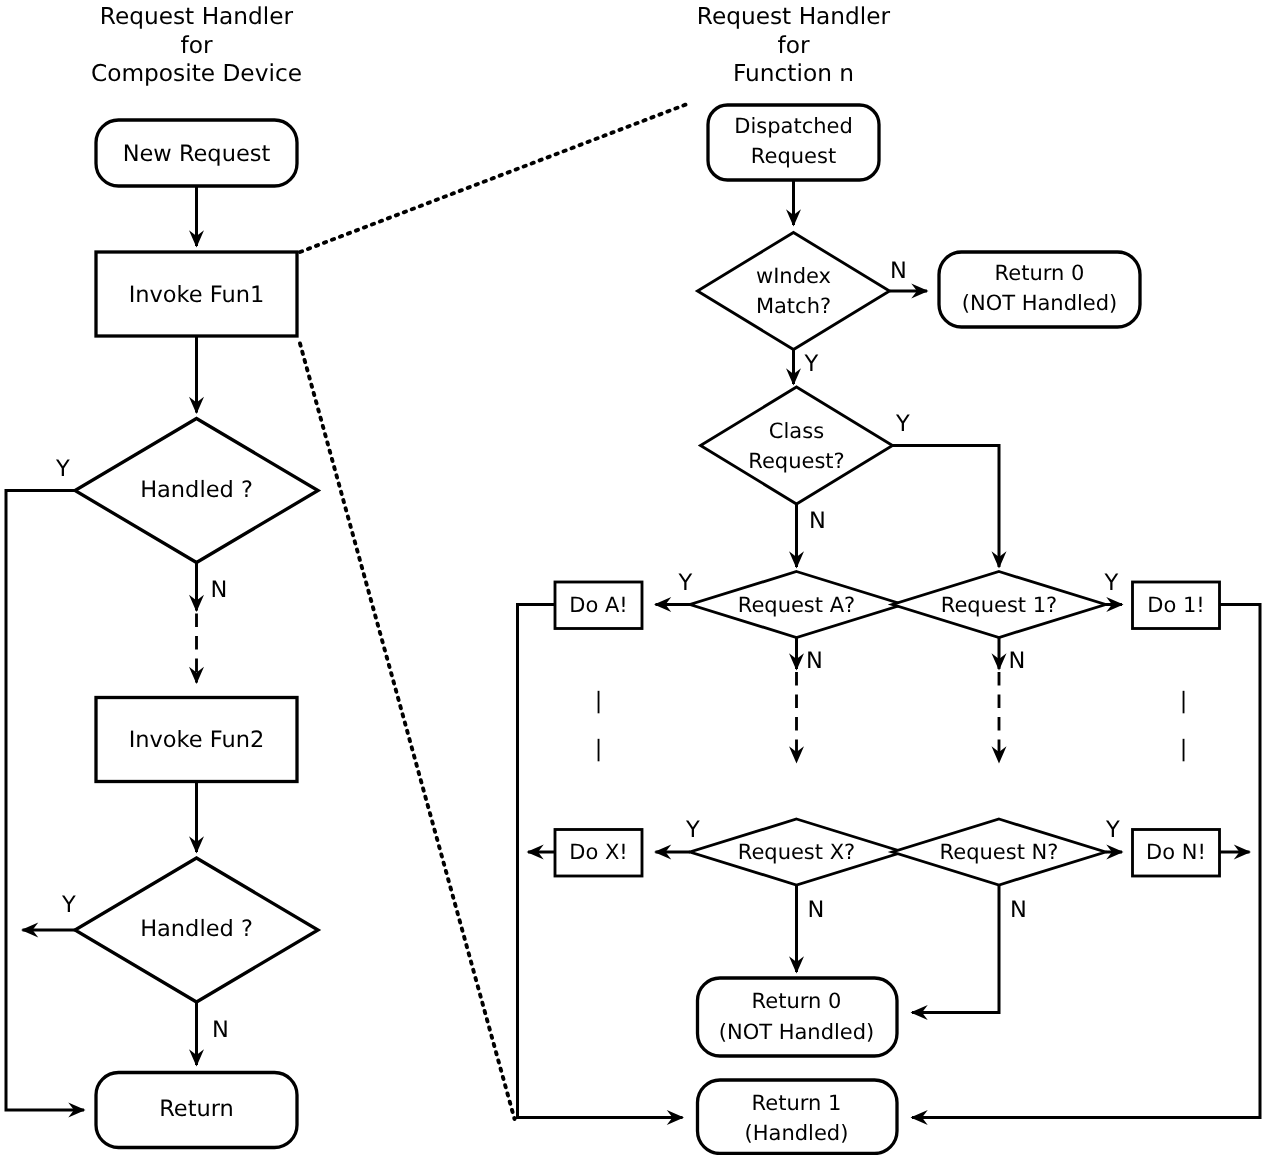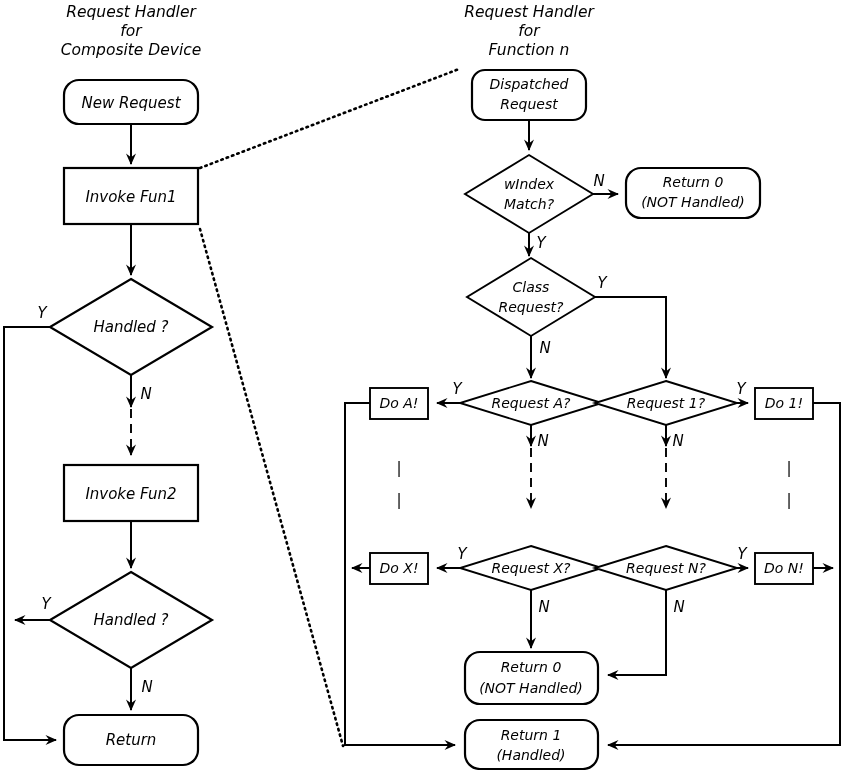--- a/index.html
+++ b/index.html
@@ -1,17 +1,17 @@
 <!DOCTYPE html>
 <html><head>
 <meta charset="utf-8">
 <style>
   html,body{margin:0;padding:0;background:#ffffff;}
   body{width:846px;height:770px;overflow:hidden;font-family:"DejaVu Sans",sans-serif;}
-  #stage{position:relative;width:846px;height:770px;background:#fff;font-style:italic;}
+  #stage{position:relative;width:846px;height:770px;background:#fff;}
   svg{display:block;}
   .nodetext{font-family:"DejaVu Sans",sans-serif;font-size:15px;fill:#000;text-anchor:middle;dominant-baseline:middle;}
   .smalltext{font-family:"DejaVu Sans",sans-serif;font-size:14px;fill:#000;text-anchor:middle;dominant-baseline:middle;}
   .title{font-family:"DejaVu Sans",sans-serif;font-size:15.5px;fill:#000;text-anchor:middle;dominant-baseline:middle;}
   .edgelabel{font-family:"DejaVu Sans",sans-serif;font-size:15px;fill:#000;text-anchor:middle;dominant-baseline:middle;}
   .shp{fill:#ffffff;stroke:#000000;stroke-width:2.2;}
   .shp-thin{fill:#ffffff;stroke:#000000;stroke-width:1.9;}
   .ln{stroke:#000000;stroke-width:2.0;fill:none;}
   .dashln{stroke:#000000;stroke-width:1.9;fill:none;stroke-dasharray:9 6;}
   .dotln{stroke:#000000;stroke-width:2.6;fill:none;stroke-dasharray:1.5 4.2;stroke-linecap:round;}

